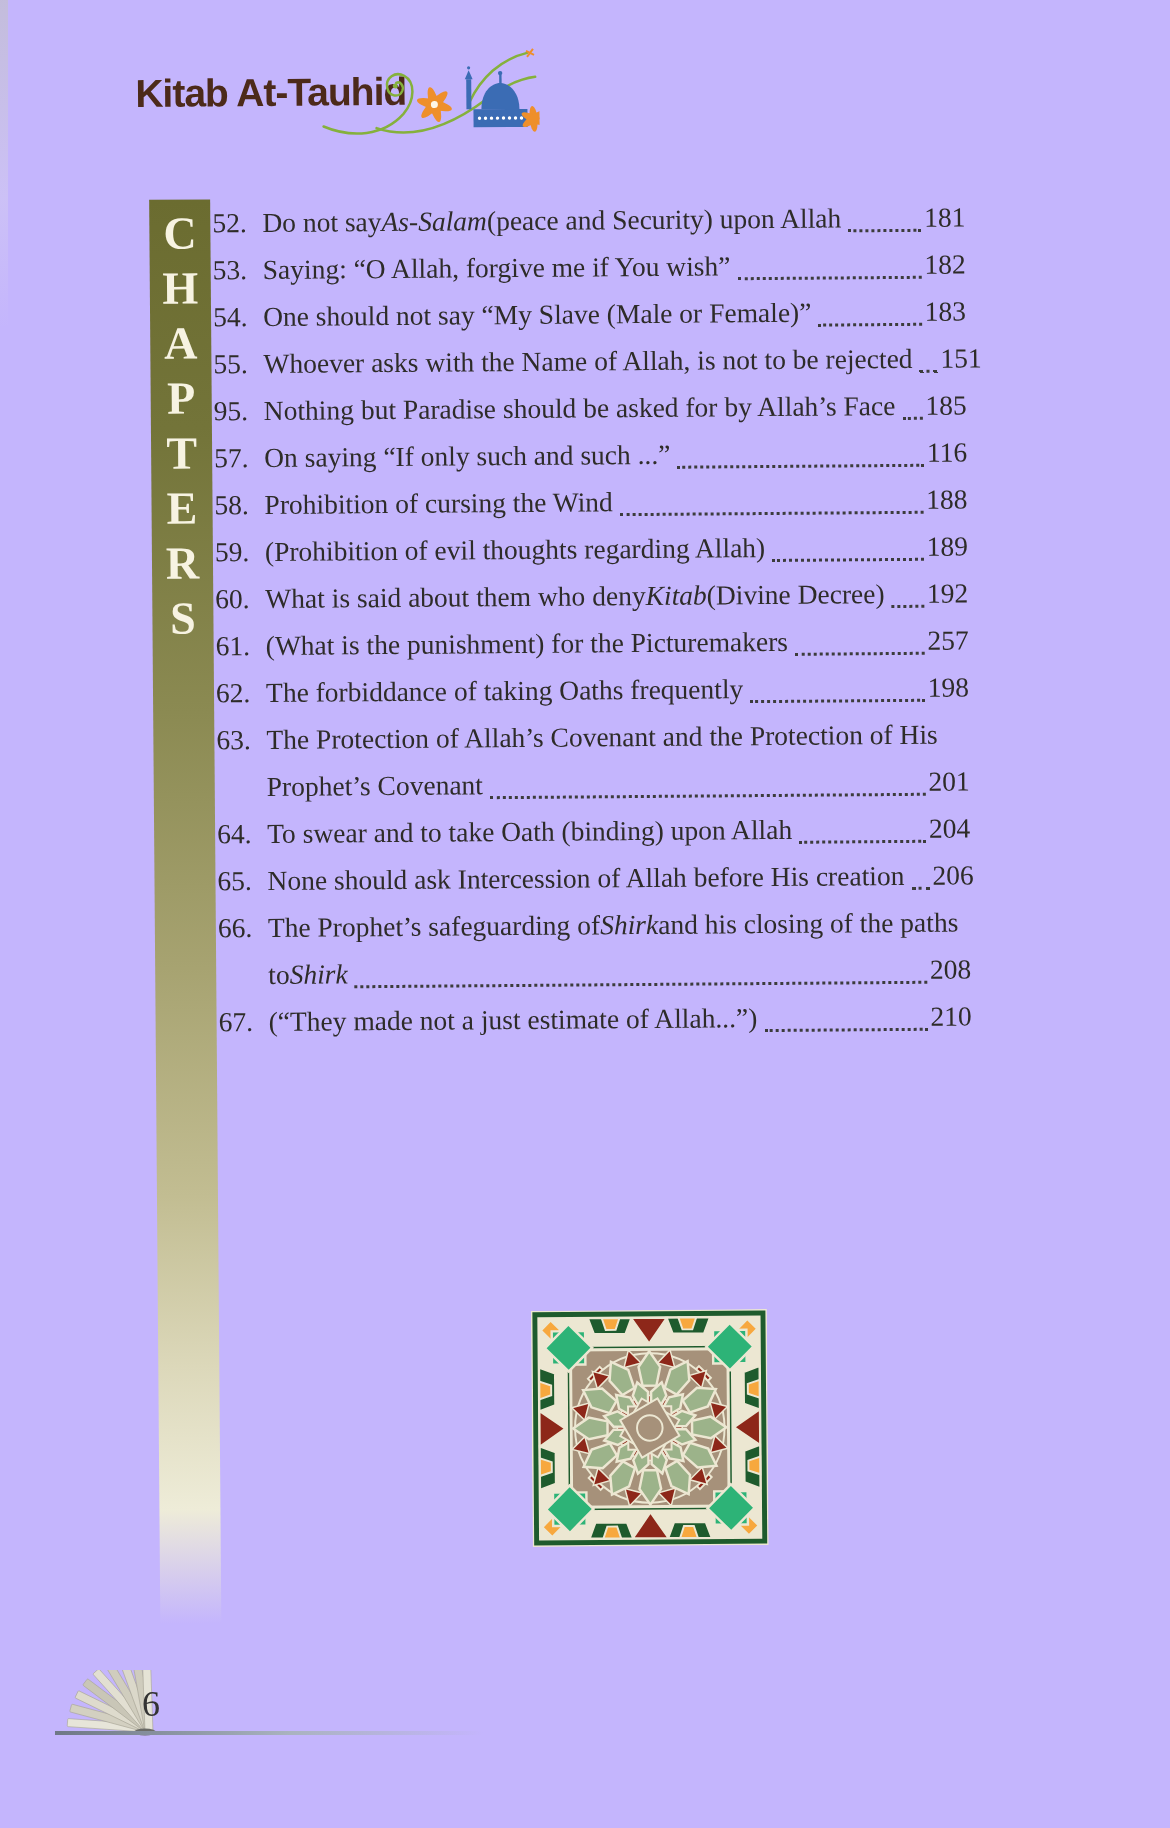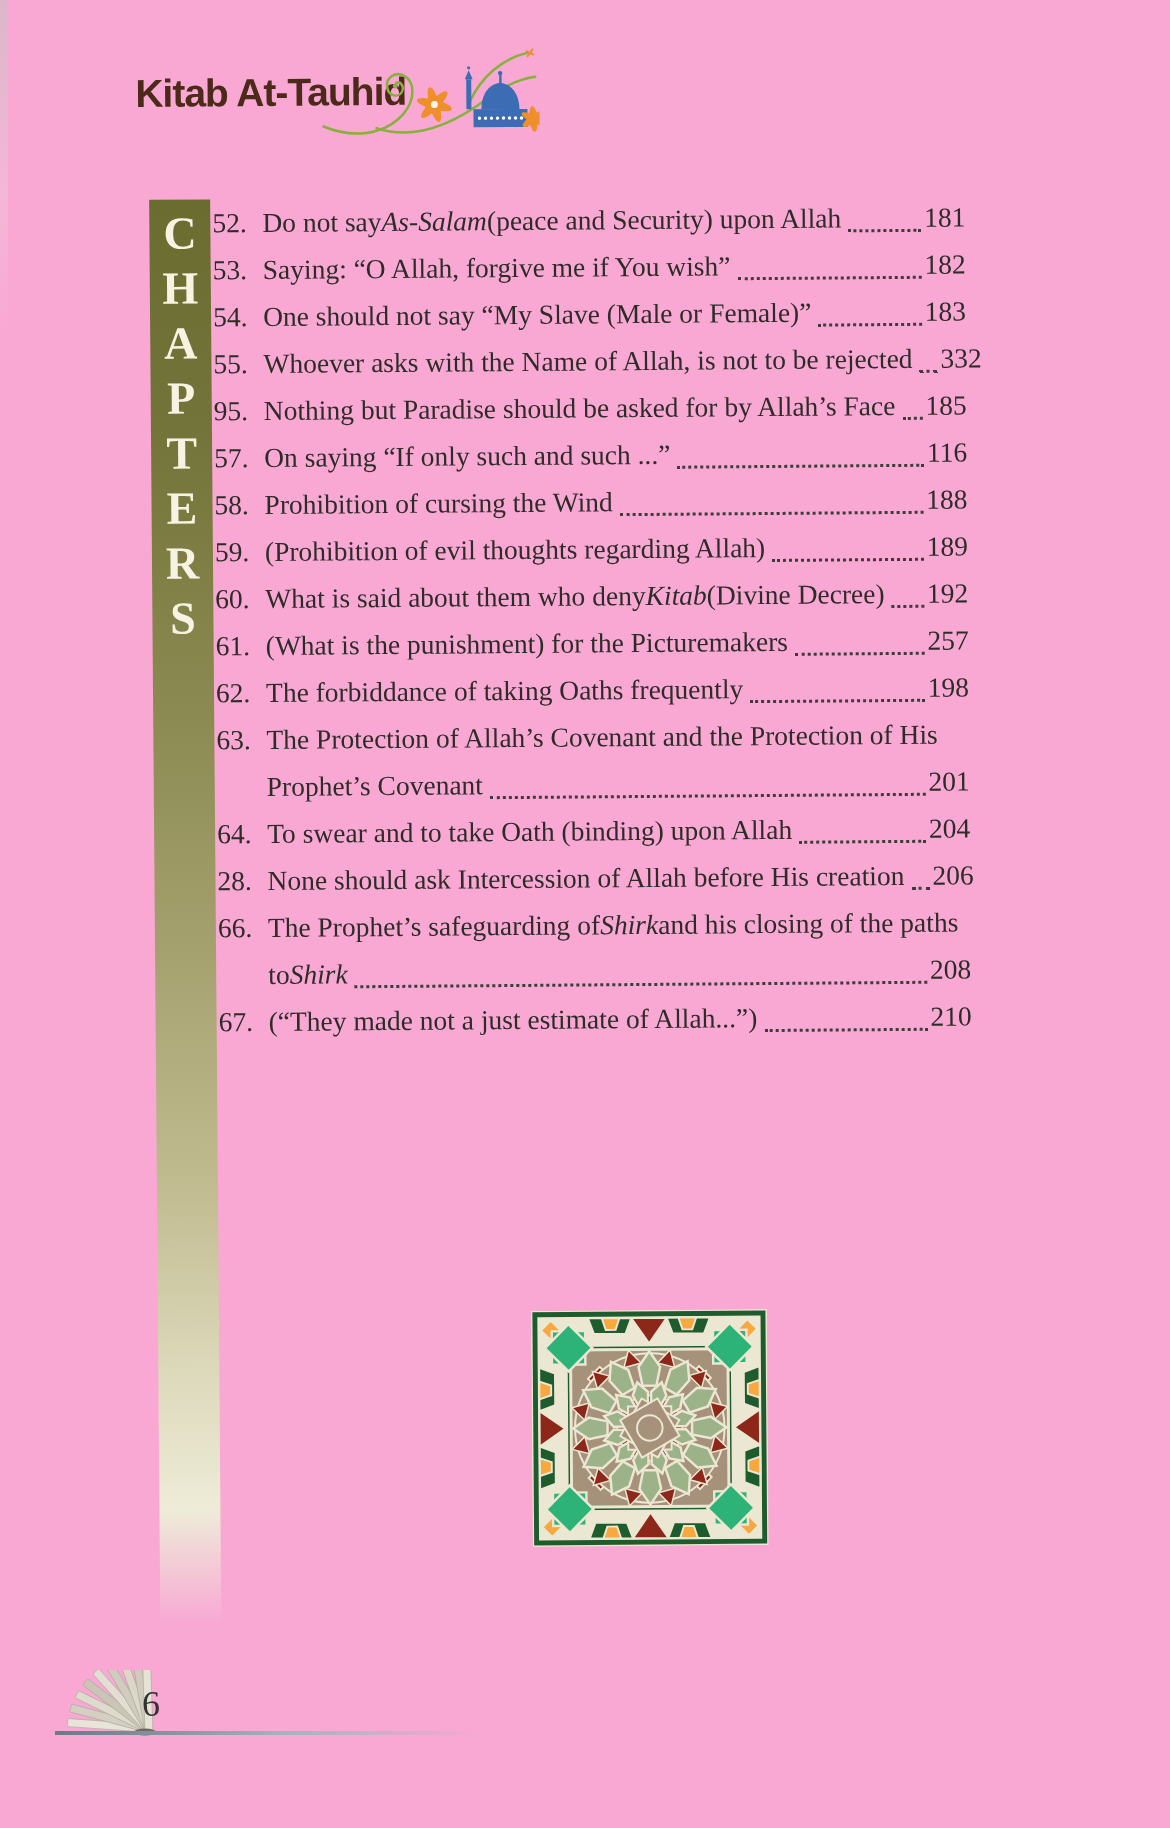--- a/index.html
+++ b/index.html
@@ -1,18 +1,18 @@
 <!DOCTYPE html>
 <html style="--title_brown: #4c2a1a; --banner_olive: #6b6c30; --text_dark: #2e2c29; --leader_dot: #3c3c3c; --swirl_green: #85b13c; --flower_orange: #ee8f2b; --mosque_blue: #3b6cb4; --tile_cream: #ece7d2; --tile_green: #1e5b2d; --tile_teal: #2db377; --tile_orange: #f7a83e; --tile_red: #8d2719; --tile_sage: #9cb38a; --tile_tan: #a6917a; --footer_line: #8a93a0;"><head>
 <meta charset="utf-8">
 <style>
   html,body { margin:0; padding:0; background:#ffffff; }
   .page {
     position:relative; width:1170px; height:1828px; overflow:hidden;
-    background:#f9a8d4; font-family:"Liberation Serif", serif;text-decoration:underline;
+    background:#c4b5fd; font-family:"Liberation Serif", serif;text-decoration:underline;
   }
   .scan-edge {
     position:absolute; left:0; top:0; width:8px; height:330px;
     background:linear-gradient(180deg, rgba(195,195,192,.55), rgba(228,228,226,.25) 60%, rgba(255,255,255,0));
   }
   .content {
     position:absolute; left:0; top:0; width:1170px; height:1828px;
     transform:rotate(-0.45deg); transform-origin:640px 180px;
   }
   
@@ -151,21 +151,21 @@
               <span class="toc-page">183</span>
             </div>
           </div>
         </div>
         <div class="toc-entry">
           <div class="toc-num">55.</div>
           <div class="toc-content">
             <div class="toc-line">
               <span>Whoever asks with the Name of Allah, is not to be rejected</span>
               <span class="leader"></span>
-              <span class="toc-page">332</span>
+              <span class="toc-page">151</span>
             </div>
           </div>
         </div>
         <div class="toc-entry">
           <div class="toc-num">95.</div>
           <div class="toc-content">
             <div class="toc-line">
               <span>Nothing but Paradise should be asked for by Allah’s Face</span>
               <span class="leader"></span>
               <span class="toc-page">185</span>
@@ -251,21 +251,21 @@
           <div class="toc-num">64.</div>
           <div class="toc-content">
             <div class="toc-line">
               <span>To swear and to take Oath (binding) upon Allah</span>
               <span class="leader"></span>
               <span class="toc-page">204</span>
             </div>
           </div>
         </div>
         <div class="toc-entry">
-          <div class="toc-num">28.</div>
+          <div class="toc-num">65.</div>
           <div class="toc-content">
             <div class="toc-line">
               <span>None should ask Intercession of Allah before His creation</span>
               <span class="leader"></span>
               <span class="toc-page">206</span>
             </div>
           </div>
         </div>
         <div class="toc-entry">
           <div class="toc-num">66.</div>

